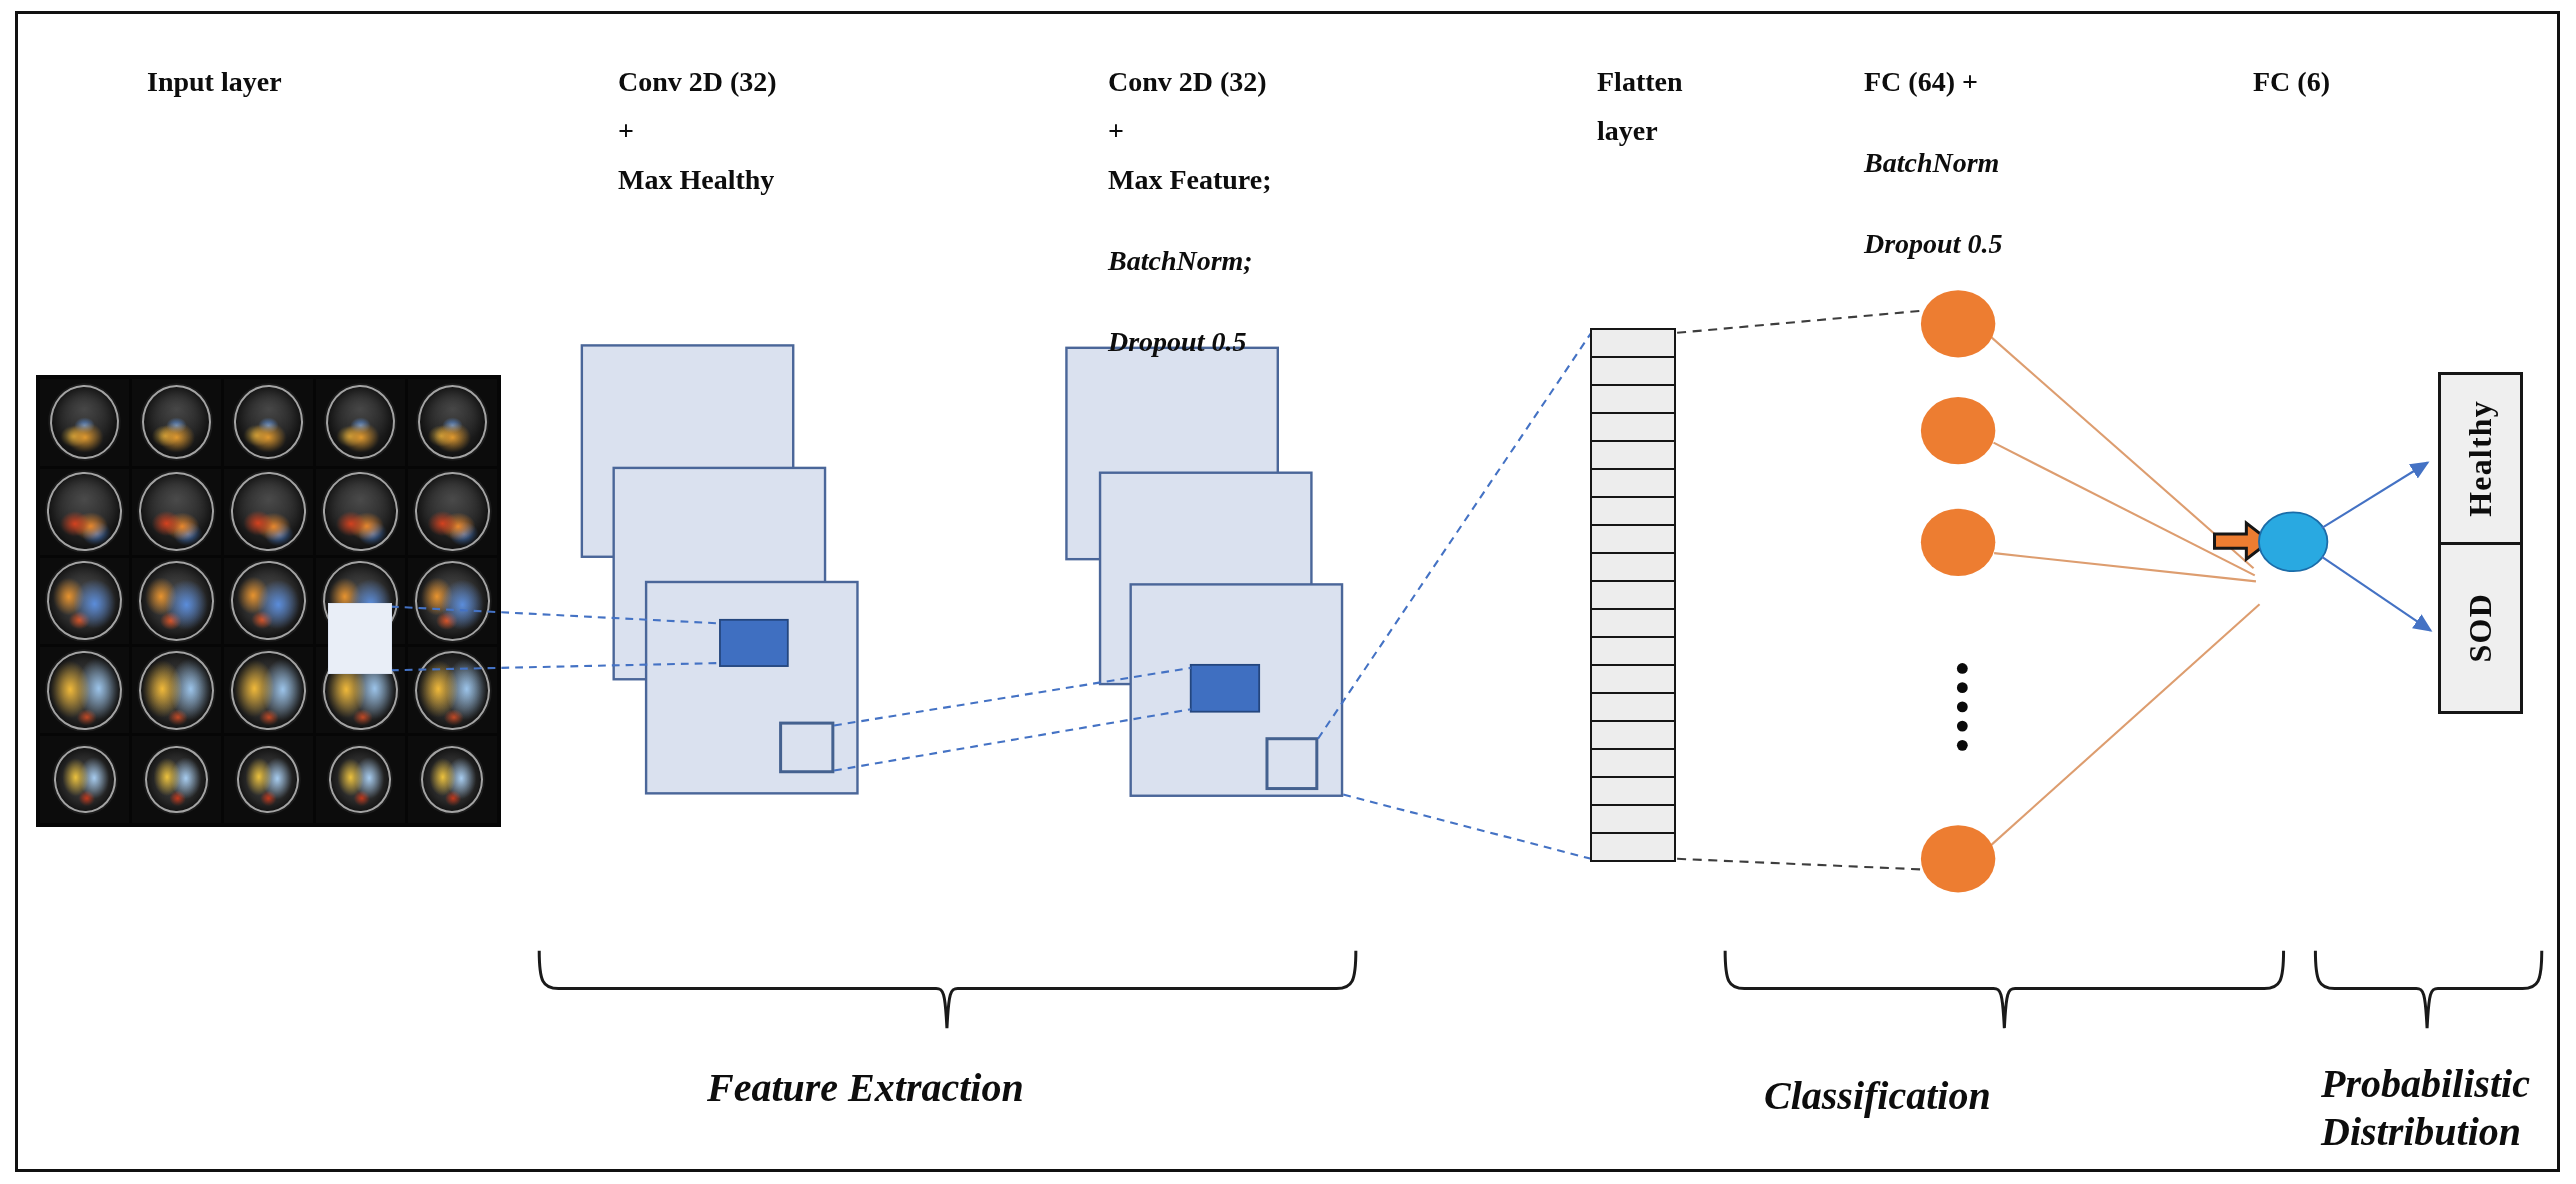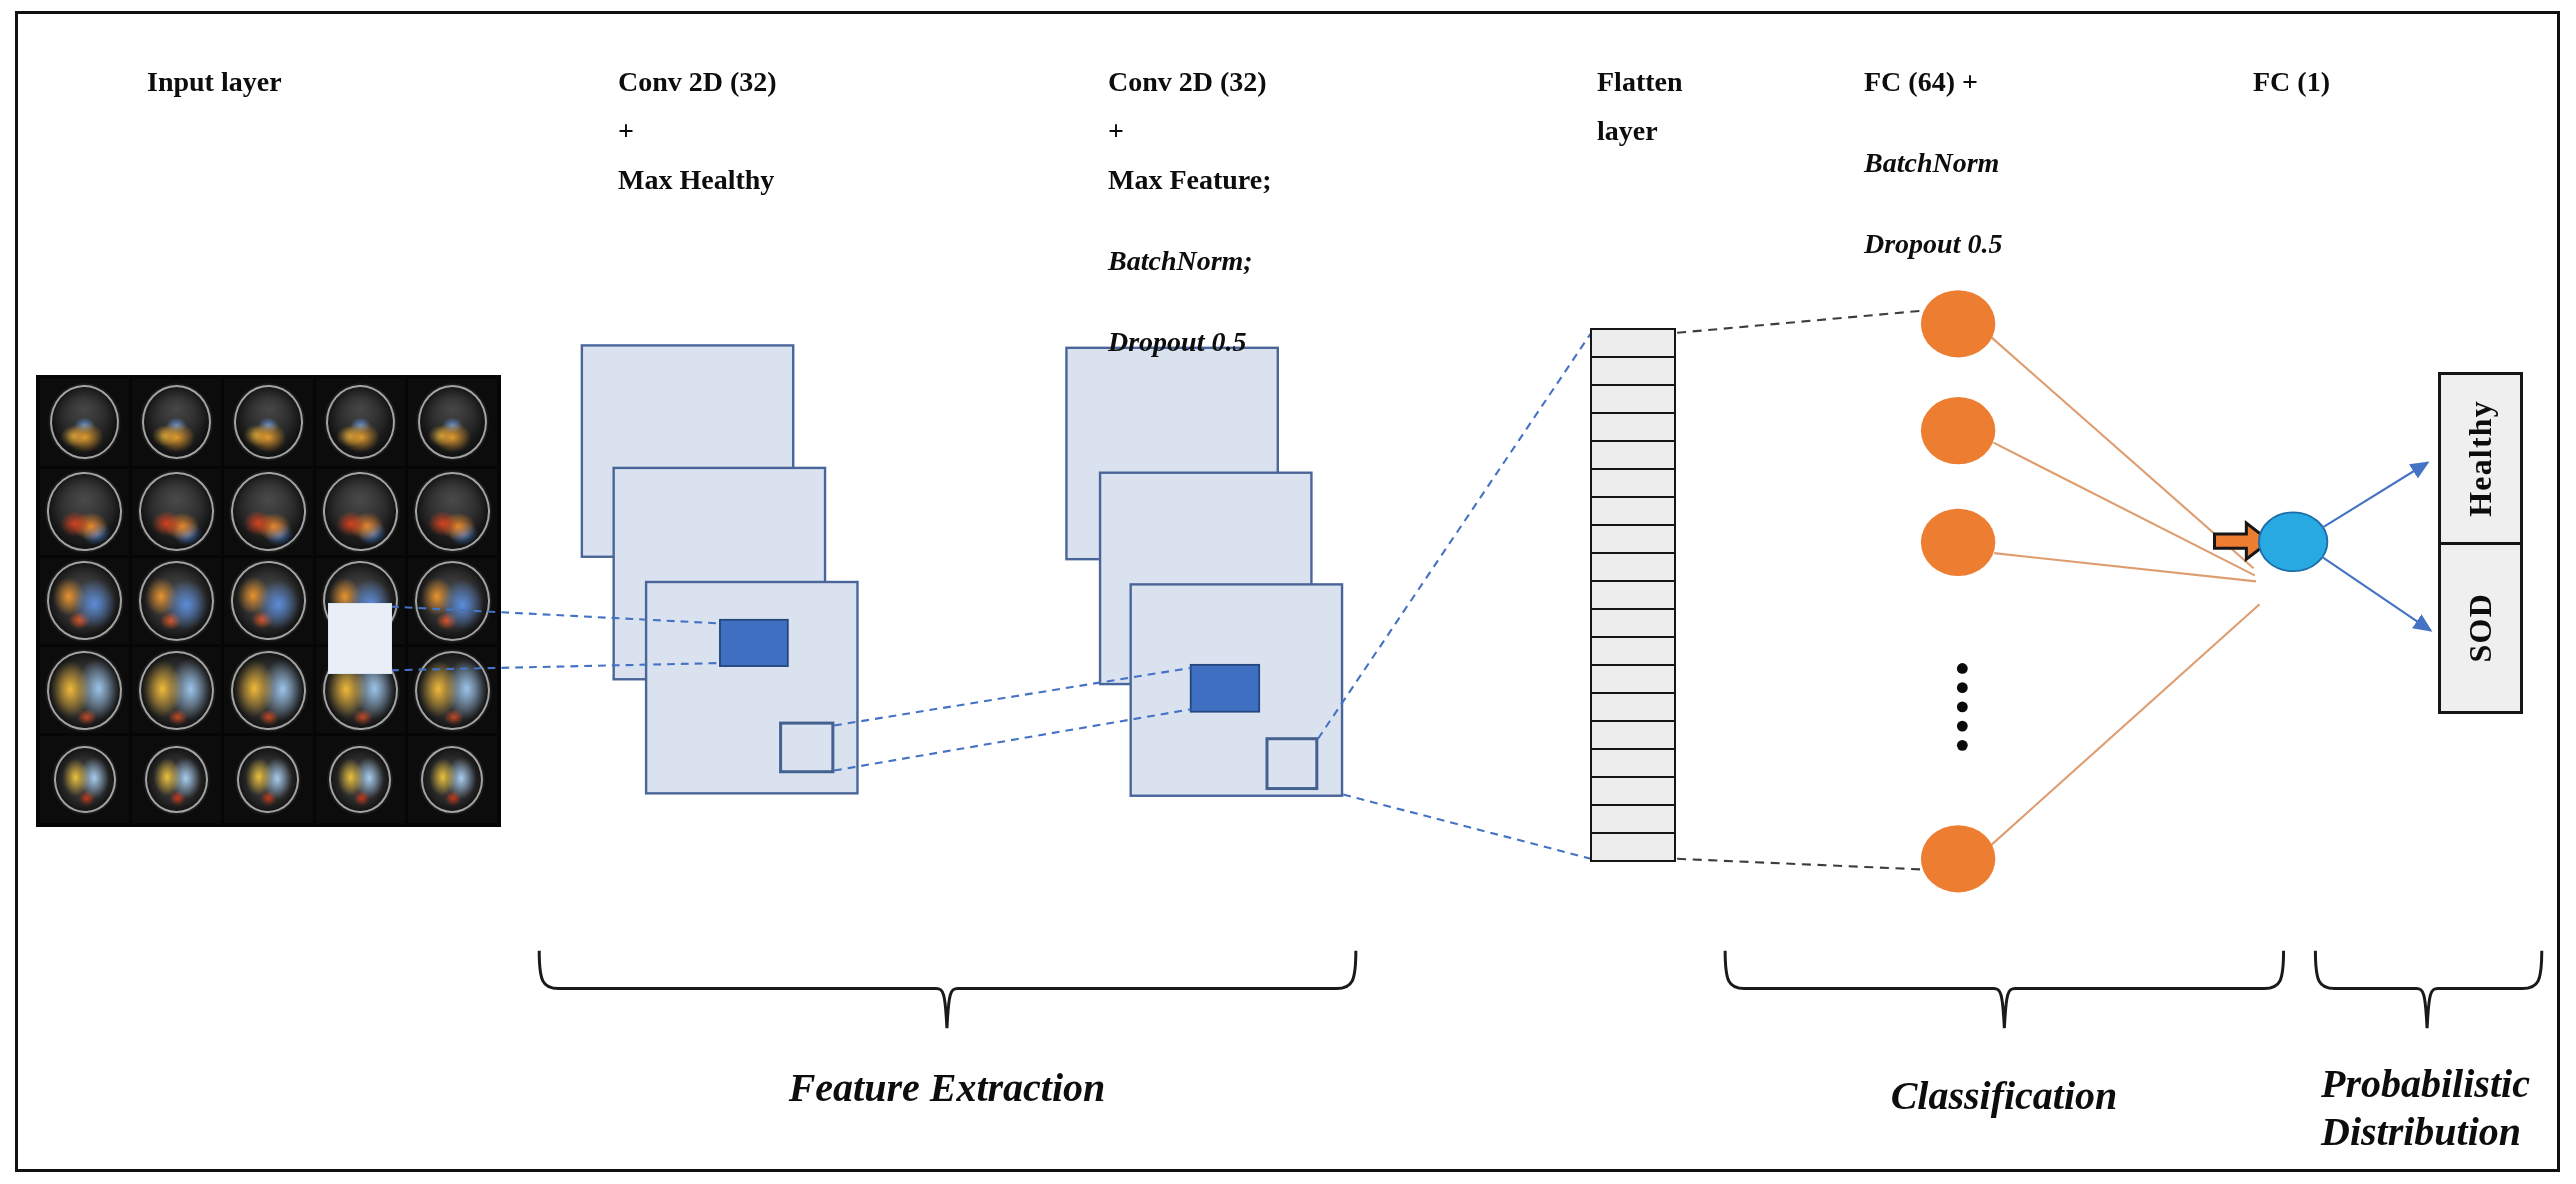--- a/index.html
+++ b/index.html
@@ -6,21 +6,21 @@
   body{width:2576px;height:1185px;position:relative;overflow:hidden;
        font-family:"Liberation Serif","DejaVu Serif",serif;color:#0d0d0d;}
   .abs{position:absolute;}
   
   #frame{left:15px;top:10.8px;width:2539px;height:1155px;border:3.6px solid #111;background:#fff;}
   
   .lbl{position:absolute;font-weight:700;font-size:28px;line-height:49px;white-space:nowrap;z-index:6;}
   .lbl .it{font-style:italic;margin-top:32px;}
   
   .stage{position:absolute;font-weight:700;font-style:italic;font-size:40px;line-height:48px;z-index:6;}
-  .center{text-align:center;}
+  .center{}
   .preline{white-space:pre-line;}
   
   #grid{left:36px;top:375px;width:465px;height:452px;background:#060606;
         display:grid;grid-template-columns:repeat(5,1fr);grid-template-rows:repeat(5,1fr);
         gap:3px;padding:4.2px;box-sizing:border-box;z-index:1;}
   .cellwrap{position:relative;background:#0c0c0c;overflow:hidden;}
   .head{position:absolute;inset:4% 8%;border-radius:50%;border:2.4px solid #a3a3a3;
         box-shadow:inset 0 0 14.4px rgba(0,0,0,.85), 0 0 0 1.8px #1a1a1a;}
   .r0 .head{inset:7% 11%;background:
       radial-gradient(42% 32% at 50% 72%, #e09a30 0%, rgba(224,154,48,0) 68%),
@@ -93,21 +93,21 @@
   <div>layer</div>
 </div>
 
 <div class="lbl" style="left:1864px;top:57px;">
   <div>FC (64) +</div>
   <div class="it">BatchNorm</div>
   <div class="it">Dropout 0.5</div>
 </div>
 
 <div class="lbl" style="left:2253px;top:57px;">
-  <div>FC (1)</div>
+  <div>FC (6)</div>
 </div>
 
 <div id="grid" class="abs">
     <div class="cellwrap r0">
       <div class="head" style="transform: rotate(-2deg);"></div>
     </div>
     <div class="cellwrap r0">
       <div class="head" style="transform: rotate(0deg);"></div>
     </div>
     <div class="cellwrap r0">

